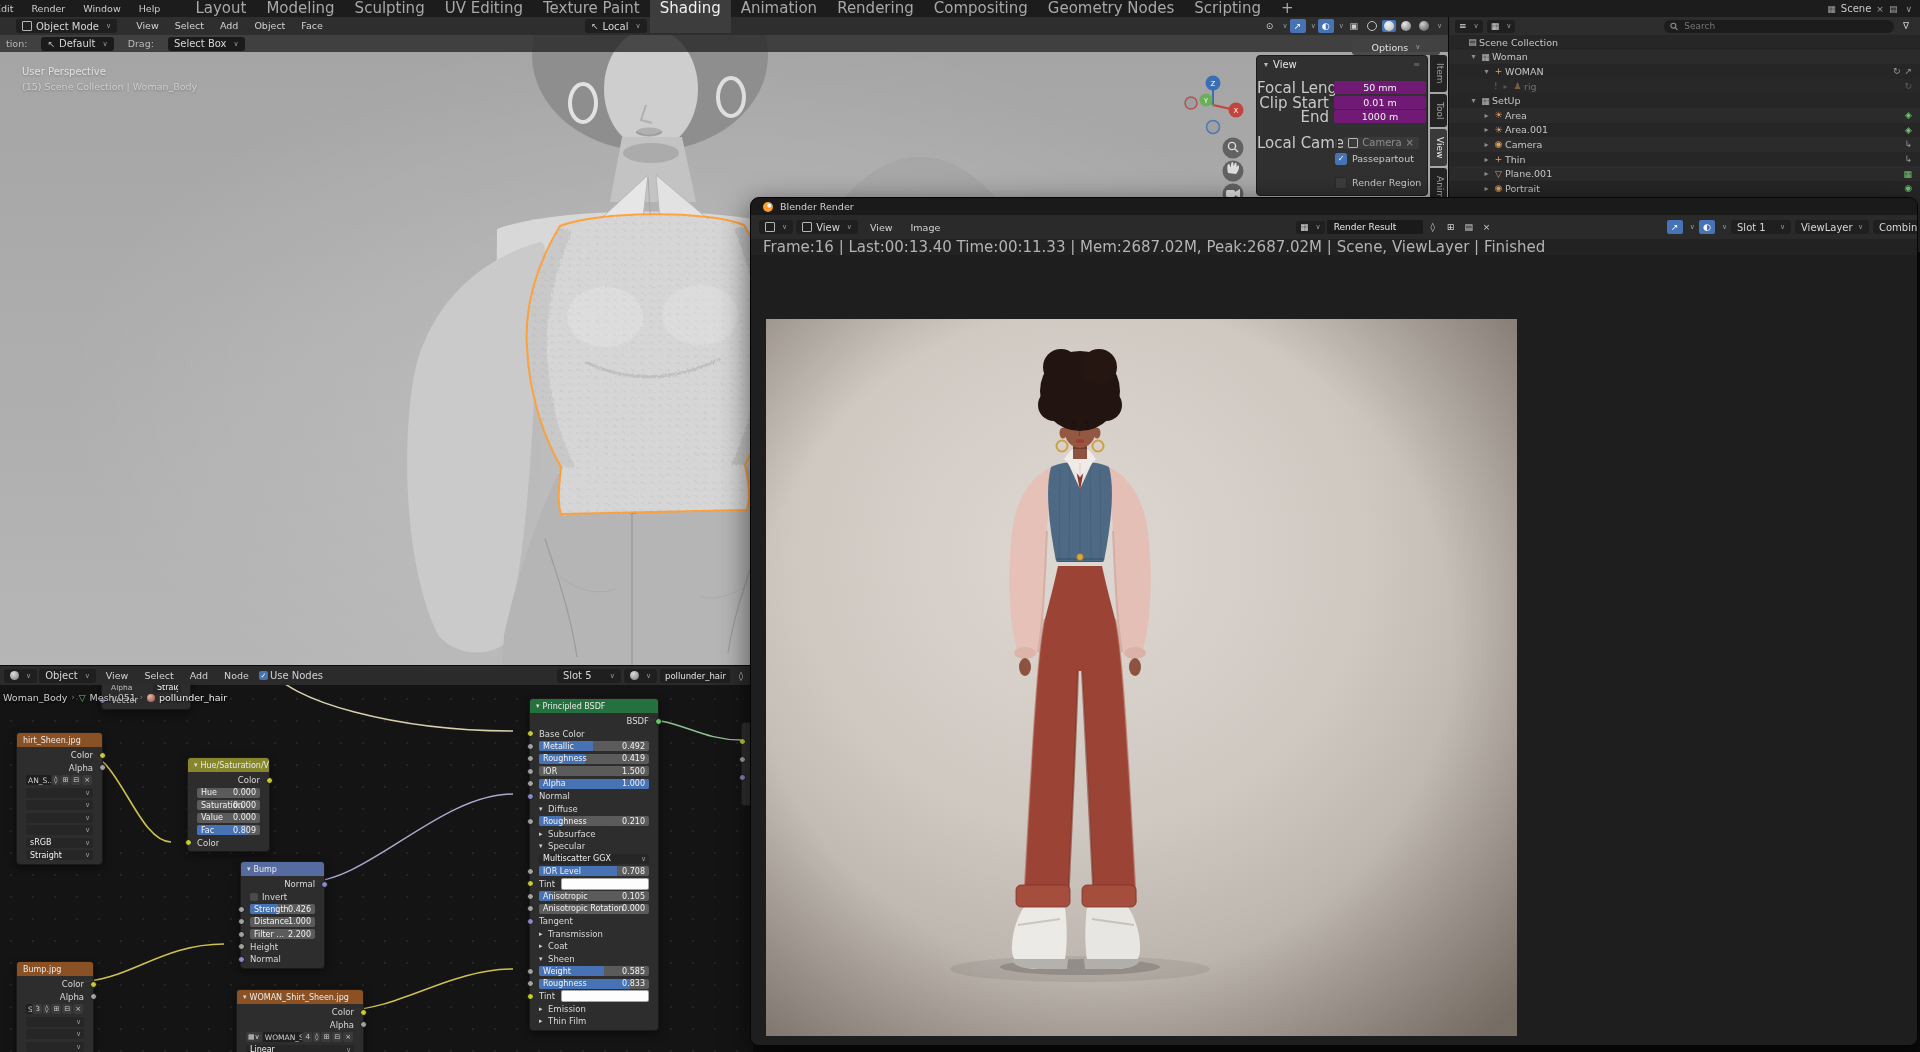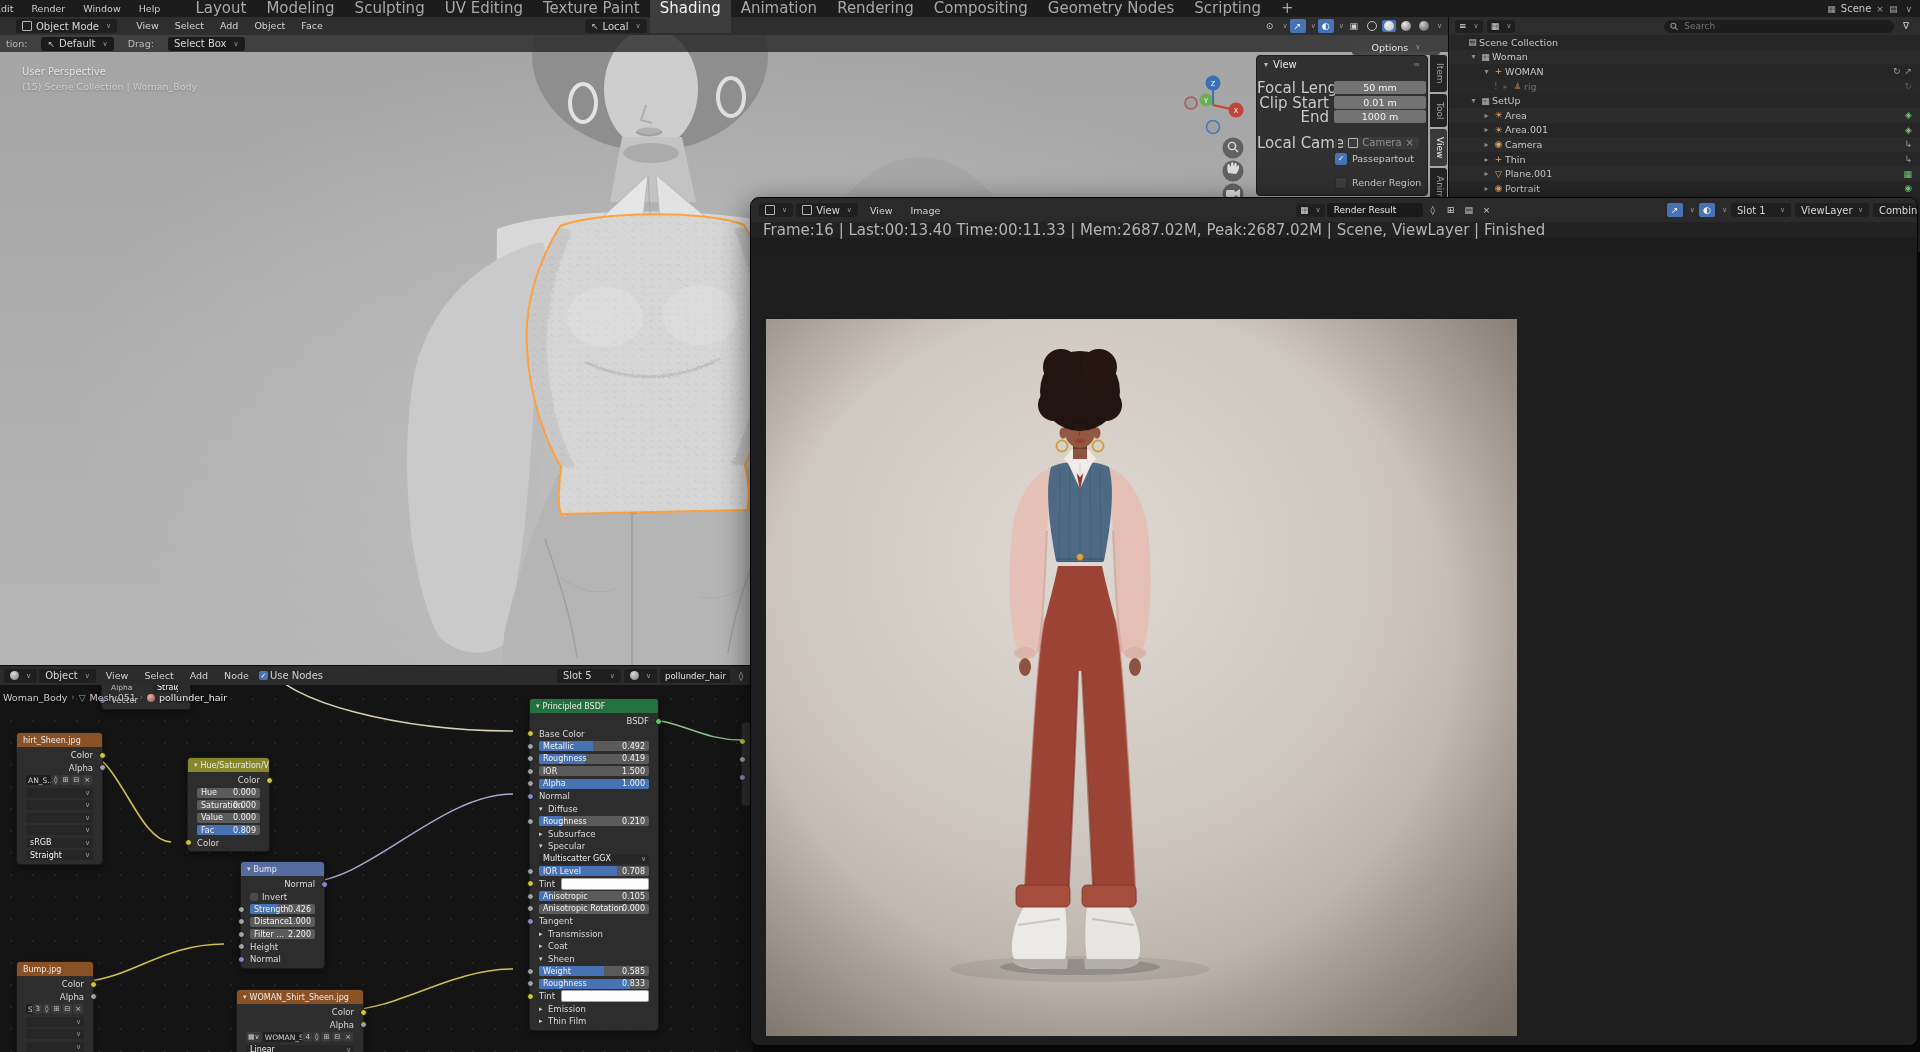--- a/index.html
+++ b/index.html
@@ -43,21 +43,21 @@
   .vp-overlay{position:absolute;left:22px;top:47px;z-index:4;color:rgba(238,238,238,.85);font-size:10px;line-height:15px;text-shadow:0 1px 2px rgba(0,0,0,.25)}
   .vp-overlay .l2{font-size:9.5px;color:rgba(235,235,235,.65)}
   #gizmo{position:absolute;left:1180px;top:38px;z-index:6}
   #optionsbtn{position:absolute;left:1352px;top:22px;width:88px;height:16px;background:rgba(66,66,66,.92);border-radius:3px;display:flex;align-items:center;justify-content:center;gap:4px;color:#e2e2e2;z-index:7;font-size:9.5px}
   .npanel{position:absolute;left:1256px;top:38px;width:172px;height:141px;background:rgba(40,40,40,.94);border:1px solid #1c1c1c;border-radius:4px;z-index:7;box-sizing:border-box}
   .np-h{display:flex;align-items:center;gap:5px;height:16px;padding:0 7px;color:#e4e4e4}
   .np-h .grip{margin-left:auto;color:#7c7c7c;font-size:8px}
   .nexp{color:#bdbdbd;font-size:8px}
   .np-row{position:absolute;left:0;width:100%;height:13px;display:flex;align-items:center}
   .np-l{width:72px;text-align:right;color:#c9c9c9;font-size:15px;padding-right:5px;white-space:nowrap}
-  .np-v{flex:1;margin-right:1px;background:#737373;border-radius:2px;height:13px;line-height:13px;text-align:center;color:#f2f2f2;font-size:9.5px}
+  .np-v{flex:1;margin-right:1px;background:#701a75;border-radius:2px;height:13px;line-height:13px;text-align:center;color:#f2f2f2;font-size:9.5px}
   .np-cb{width:10px;height:10px;background:#3d3d3d;border:1px solid #2a2a2a;border-radius:2px;display:inline-flex;align-items:center;justify-content:center;color:#fff;font-size:8px}
   .np-cb.on{background:#4772b3;border-color:#4772b3}
   .np-chip{display:inline-flex;align-items:center;gap:4px;background:#3a3a3a;border-radius:2px;height:12px;padding:0 5px;margin-left:5px;color:#8d8d8d;flex:1;margin-right:8px}
   .np-chip .x{margin-left:auto;color:#8d8d8d}
   .np-row.ind{padding-left:78px}
   .np-t{margin-left:5px;color:#c9c9c9;font-size:9.5px}
   .vtabs{position:absolute;left:1430px;top:38px;width:17px;display:flex;flex-direction:column;gap:2px;z-index:7}
   .vtab{writing-mode:vertical-rl;background:#232323;color:#9f9f9f;font-size:9px;padding:8px 2px;border-radius:0 3px 3px 0;text-align:center}
   .vtab.active{background:#3a3a3a;color:#ececec}
 
@@ -925,20 +925,24 @@
       <span class="sep">›</span>
       <span class="bic2">▽</span>
       <span>Mesh.051</span>
       <span class="sep">›</span>
       <span class="mball"></span>
       <span style="color:#efefef">pollunder_hair</span>
     </div>
   </section>
 
   <section id="rwin">
+    <div class="rtitle">
+      <span class="blogo"></span>
+      <span>Blender Render</span>
+    </div>
     <div class="rheader">
       <span class="chip">
           <span class="ci sq"></span>
           <span class="car">∨</span>
         </span>
       <div class="chip">
         <span class="ci sq"></span>
         <span>View</span>
         <span class="car">∨</span>
       </div>

